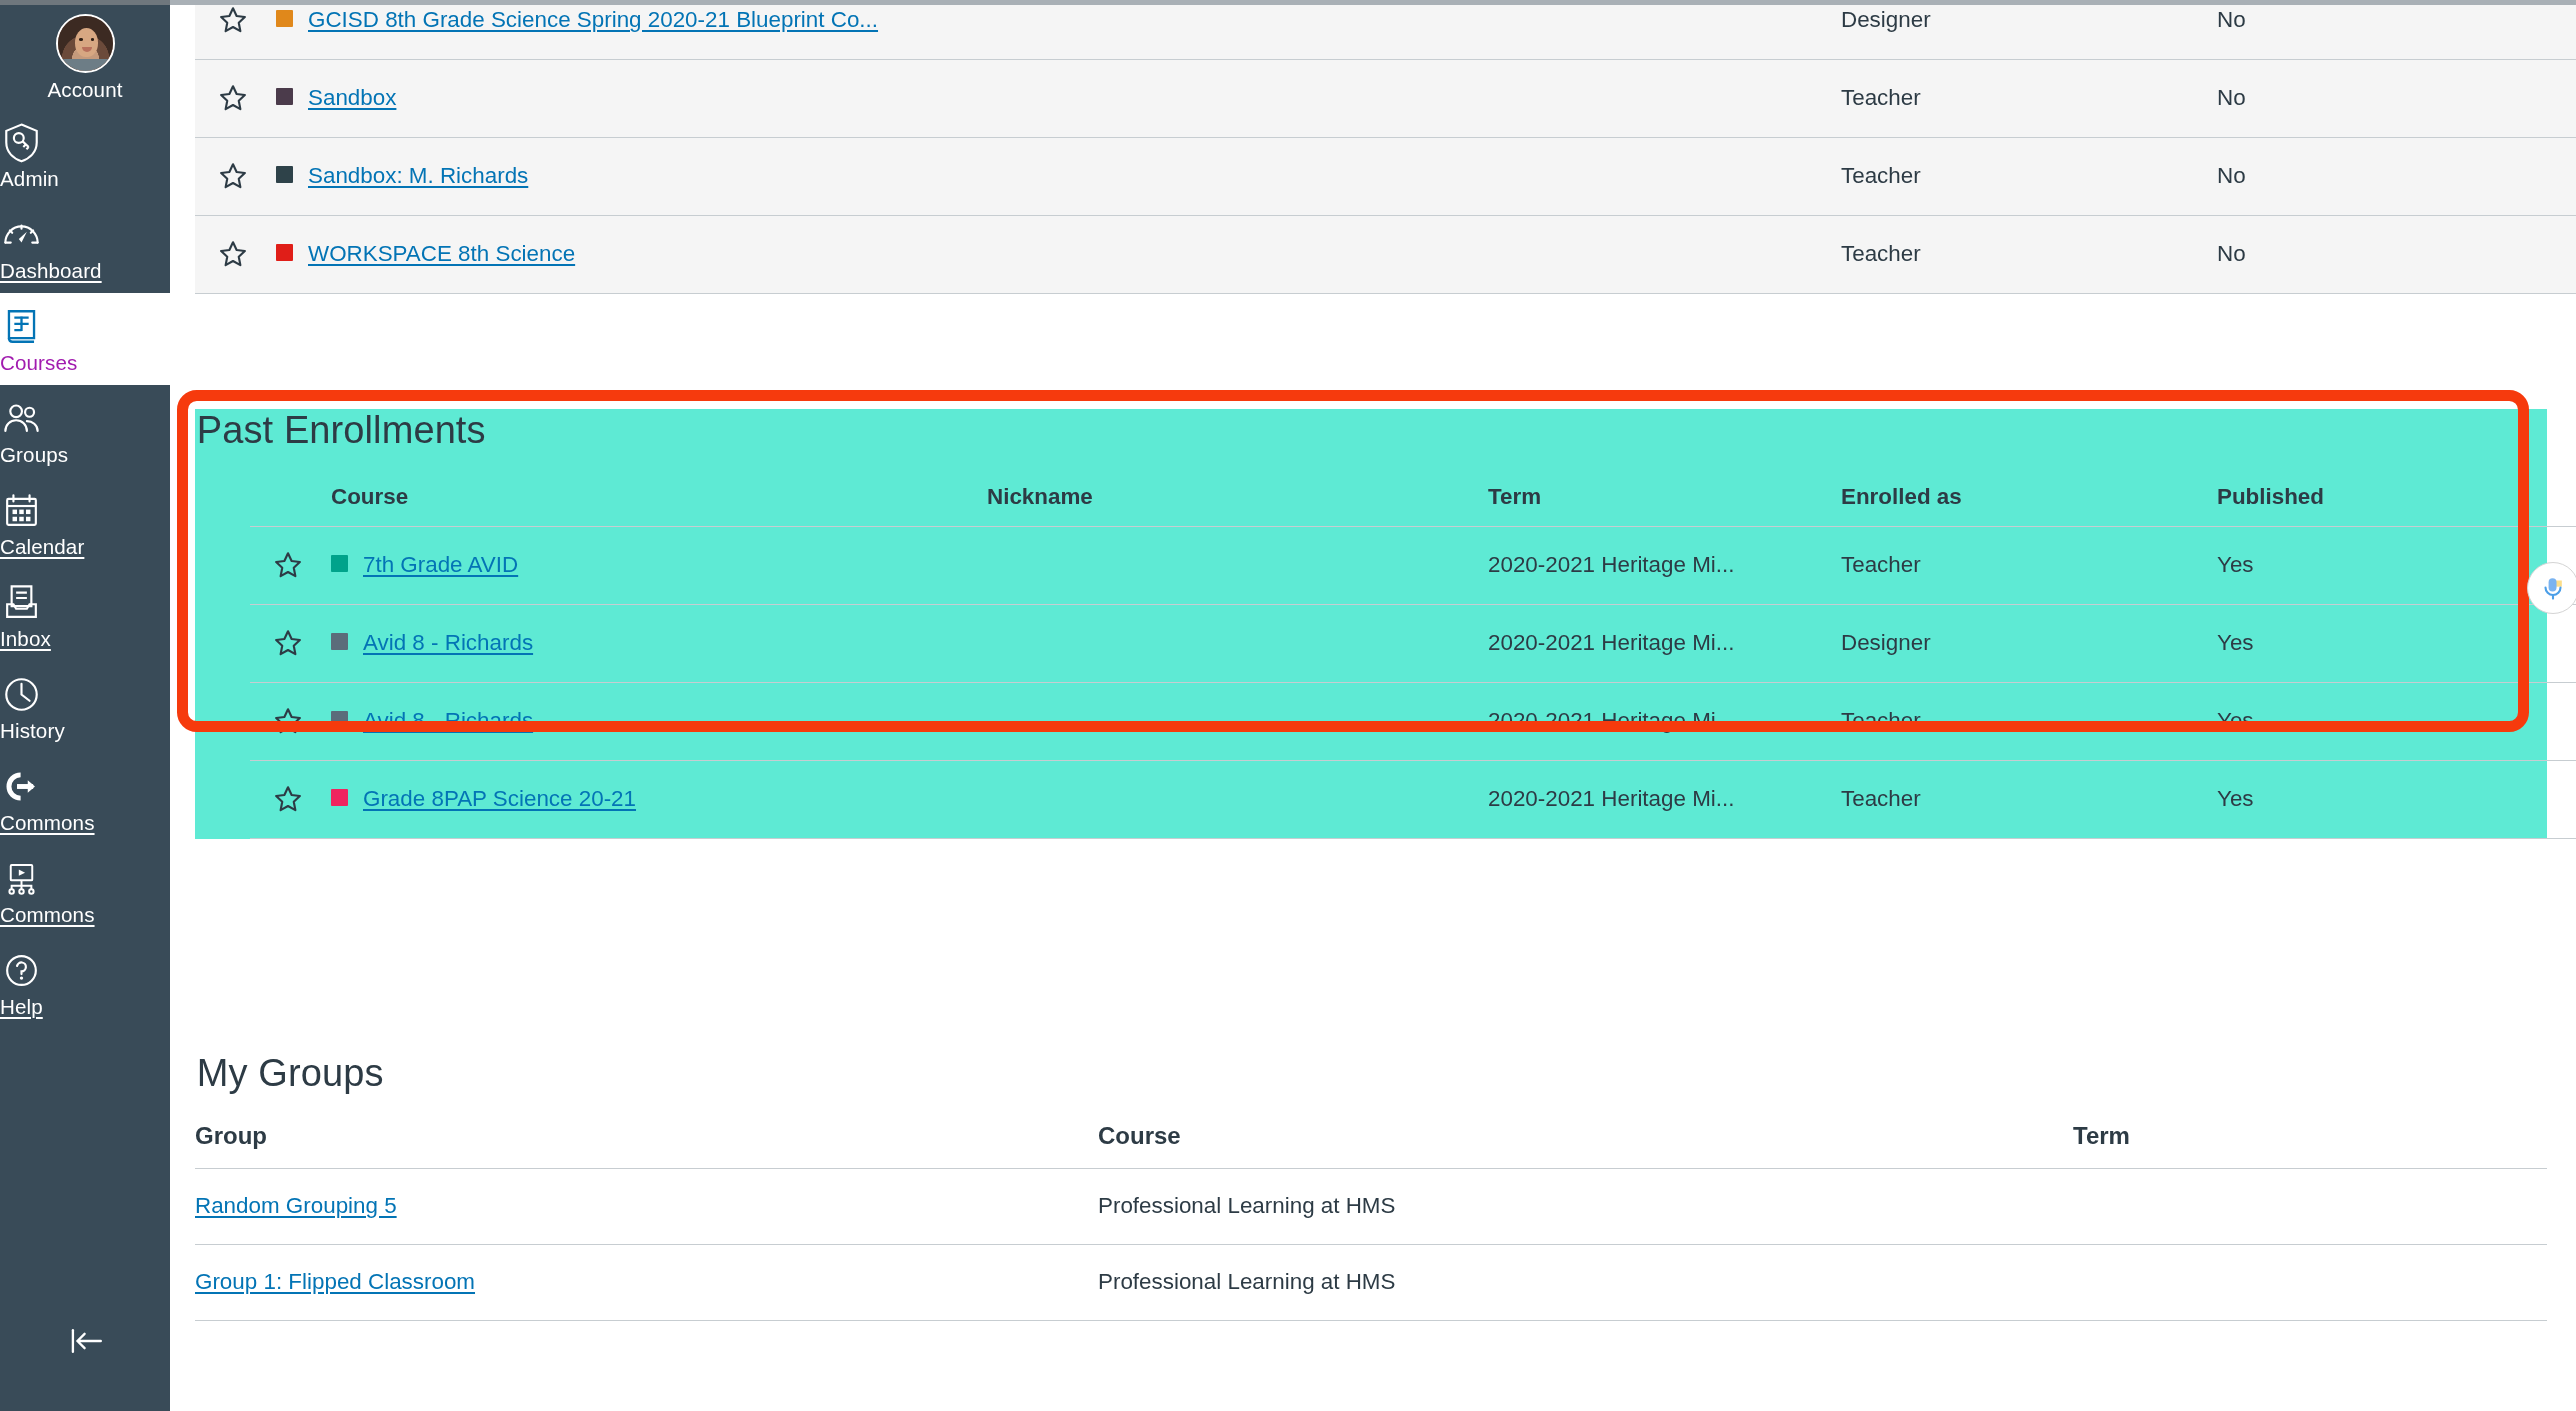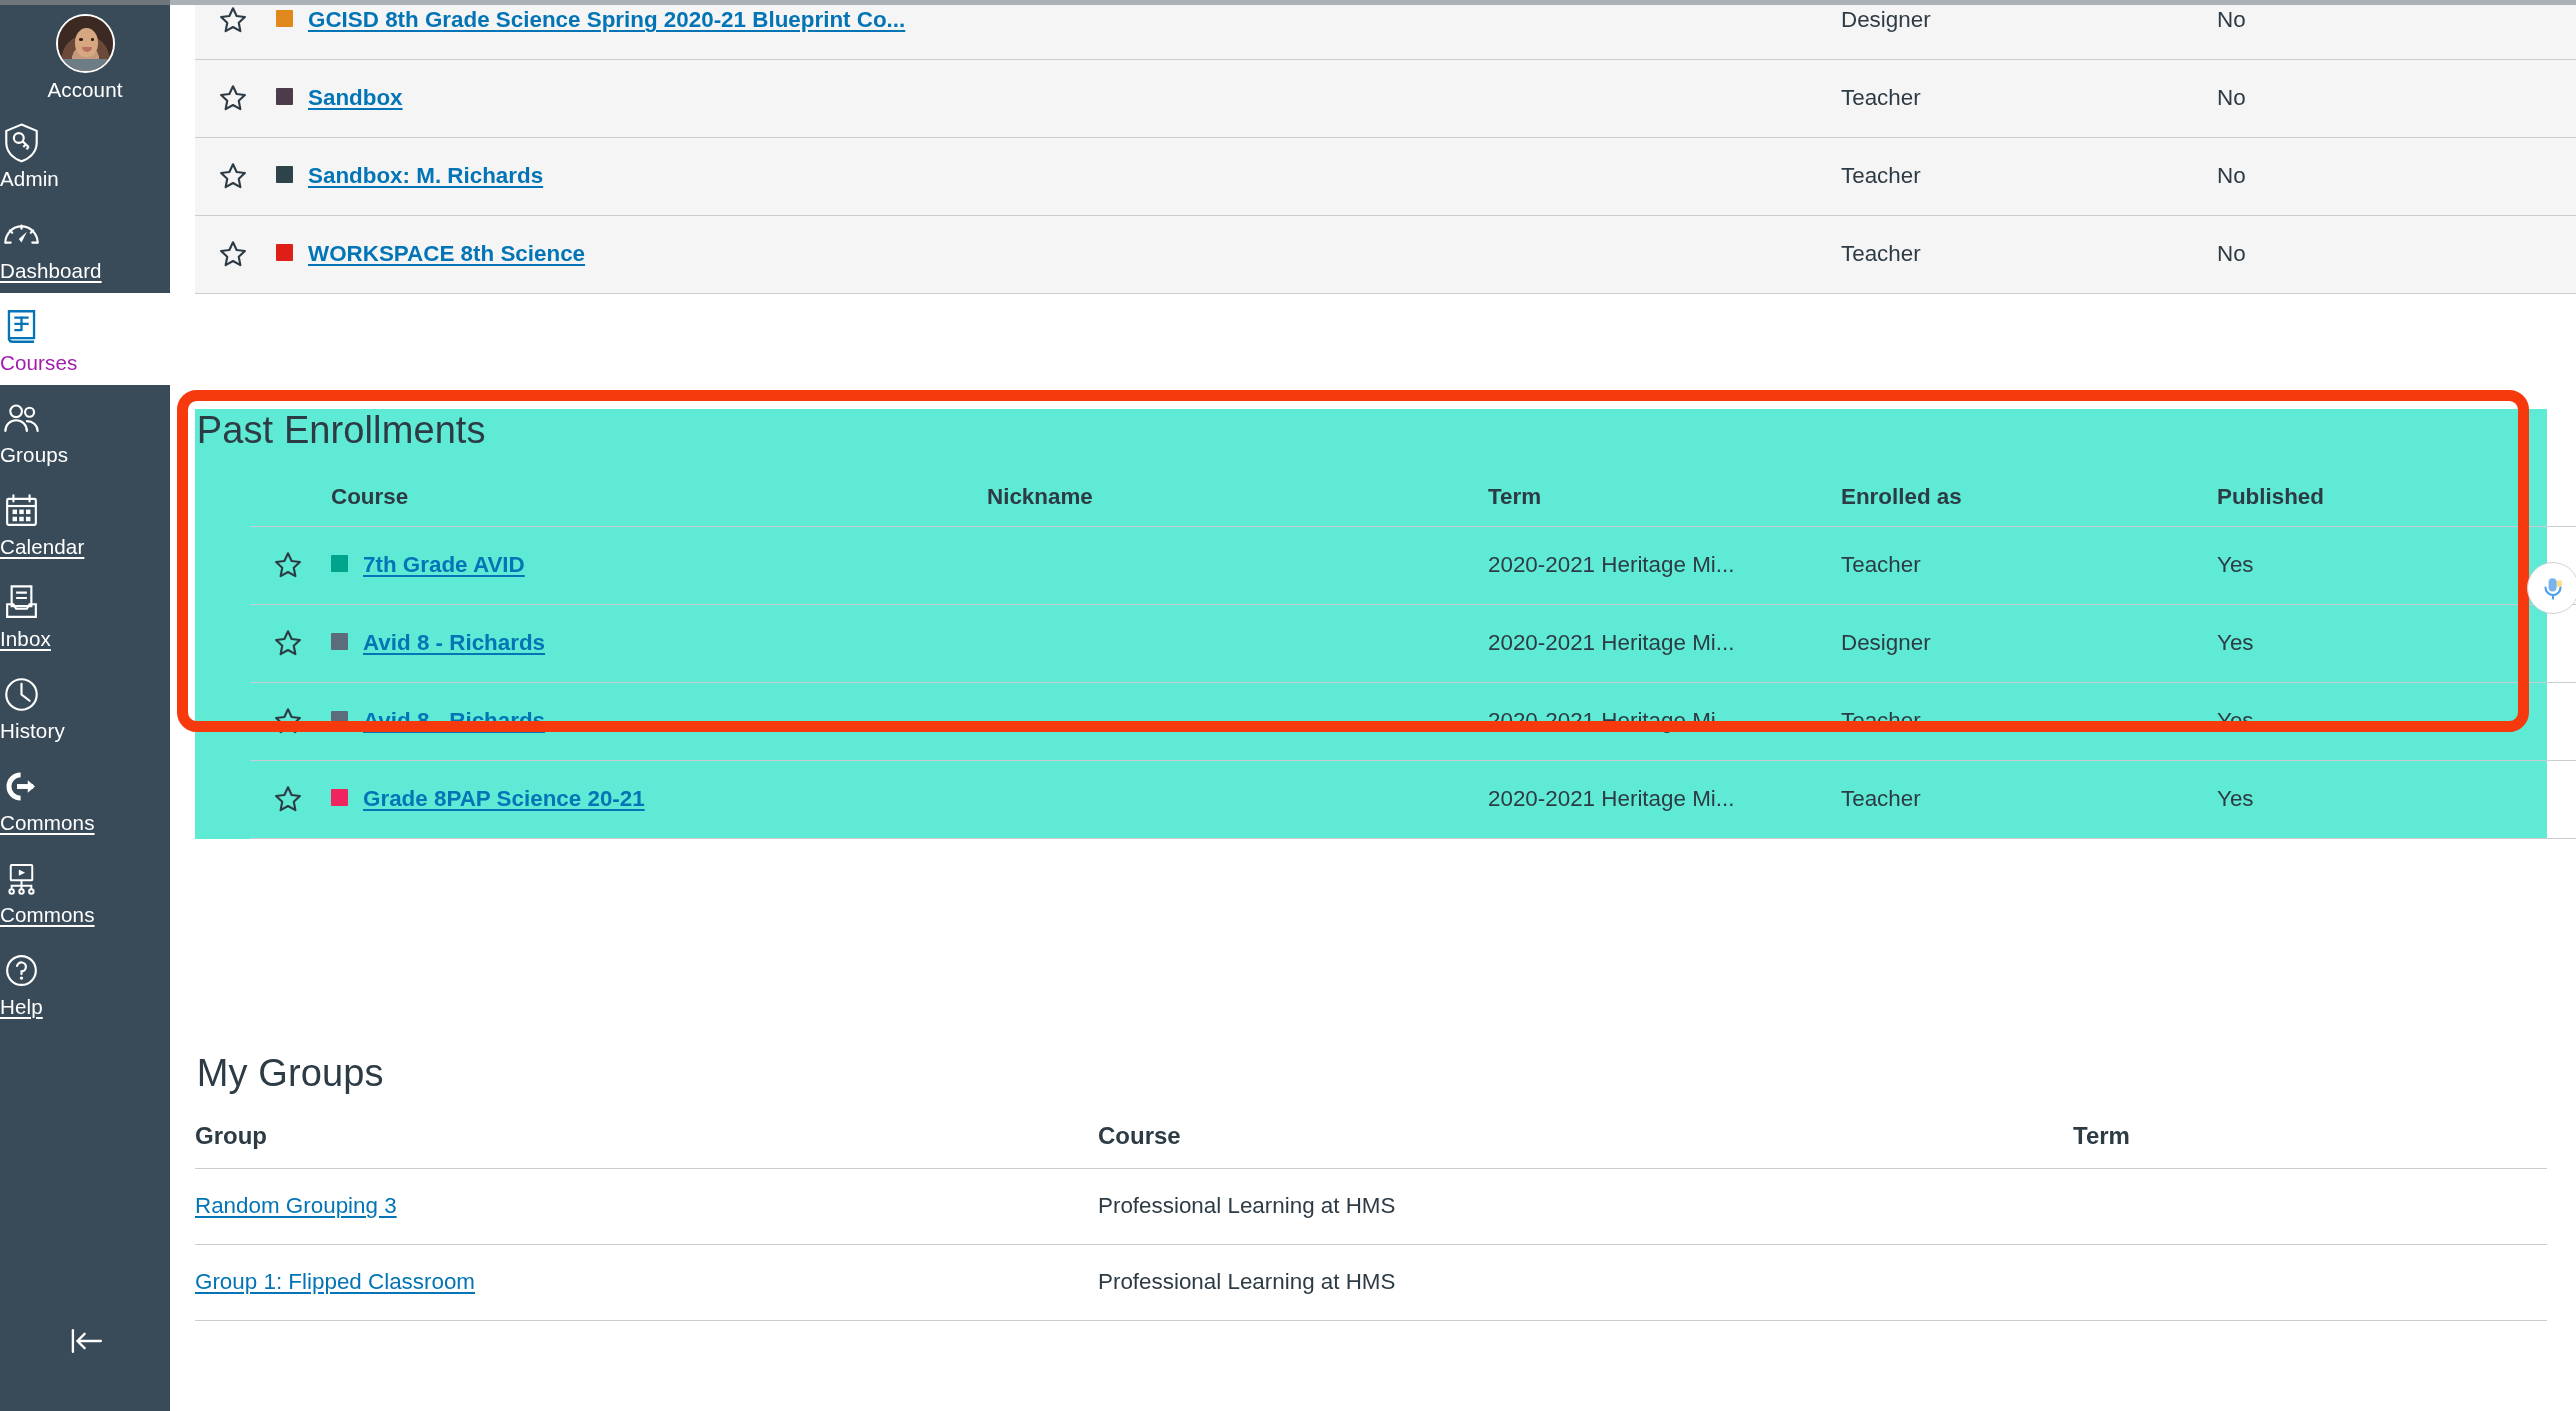--- a/index.html
+++ b/index.html
@@ -179,21 +179,20 @@
     margin-right: 15px;
     vertical-align: 0.9px;
     border-radius: 0.9px;
   }
   .course-link {
     color: #0374B5;
     text-decoration: underline;
     text-underline-offset: 2.7px;
     cursor: pointer;
     font-size: 22.4px;
-    font-weight: bold;
   }
   .pub-no  { color: #D0471E; }
   .pub-yes { color: #2D3B45; }
 
   
   .section-title {
     font-size: 38px;
     font-weight: normal;
     color: #2D3B45;
     letter-spacing: 0.1px;
@@ -610,21 +609,21 @@
         <thead>
           <tr>
             <th>Group</th>
             <th>Course</th>
             <th>Term</th>
           </tr>
         </thead>
         <tbody>
           <tr>
             <td>
-              <span class="group-link">Random Grouping 3</span>
+              <span class="group-link">Random Grouping 5</span>
             </td>
             <td>Professional Learning at HMS</td>
             <td></td>
           </tr>
           <tr>
             <td>
               <span class="group-link">Group 1: Flipped Classroom</span>
             </td>
             <td>Professional Learning at HMS</td>
             <td></td>

